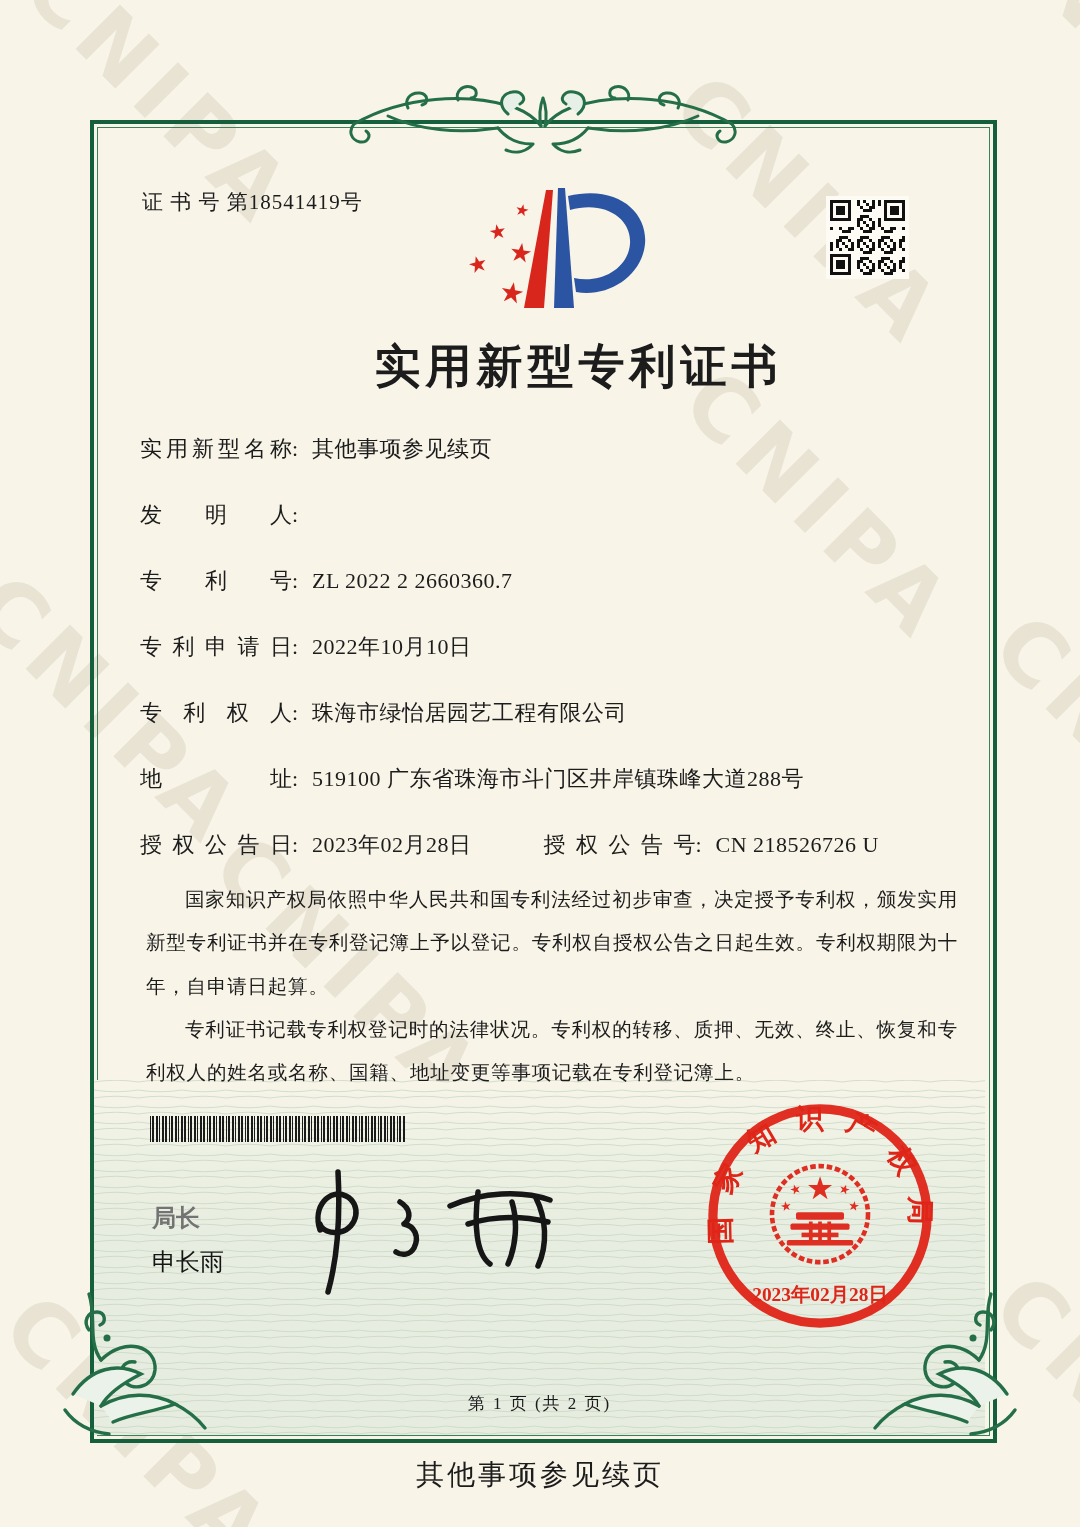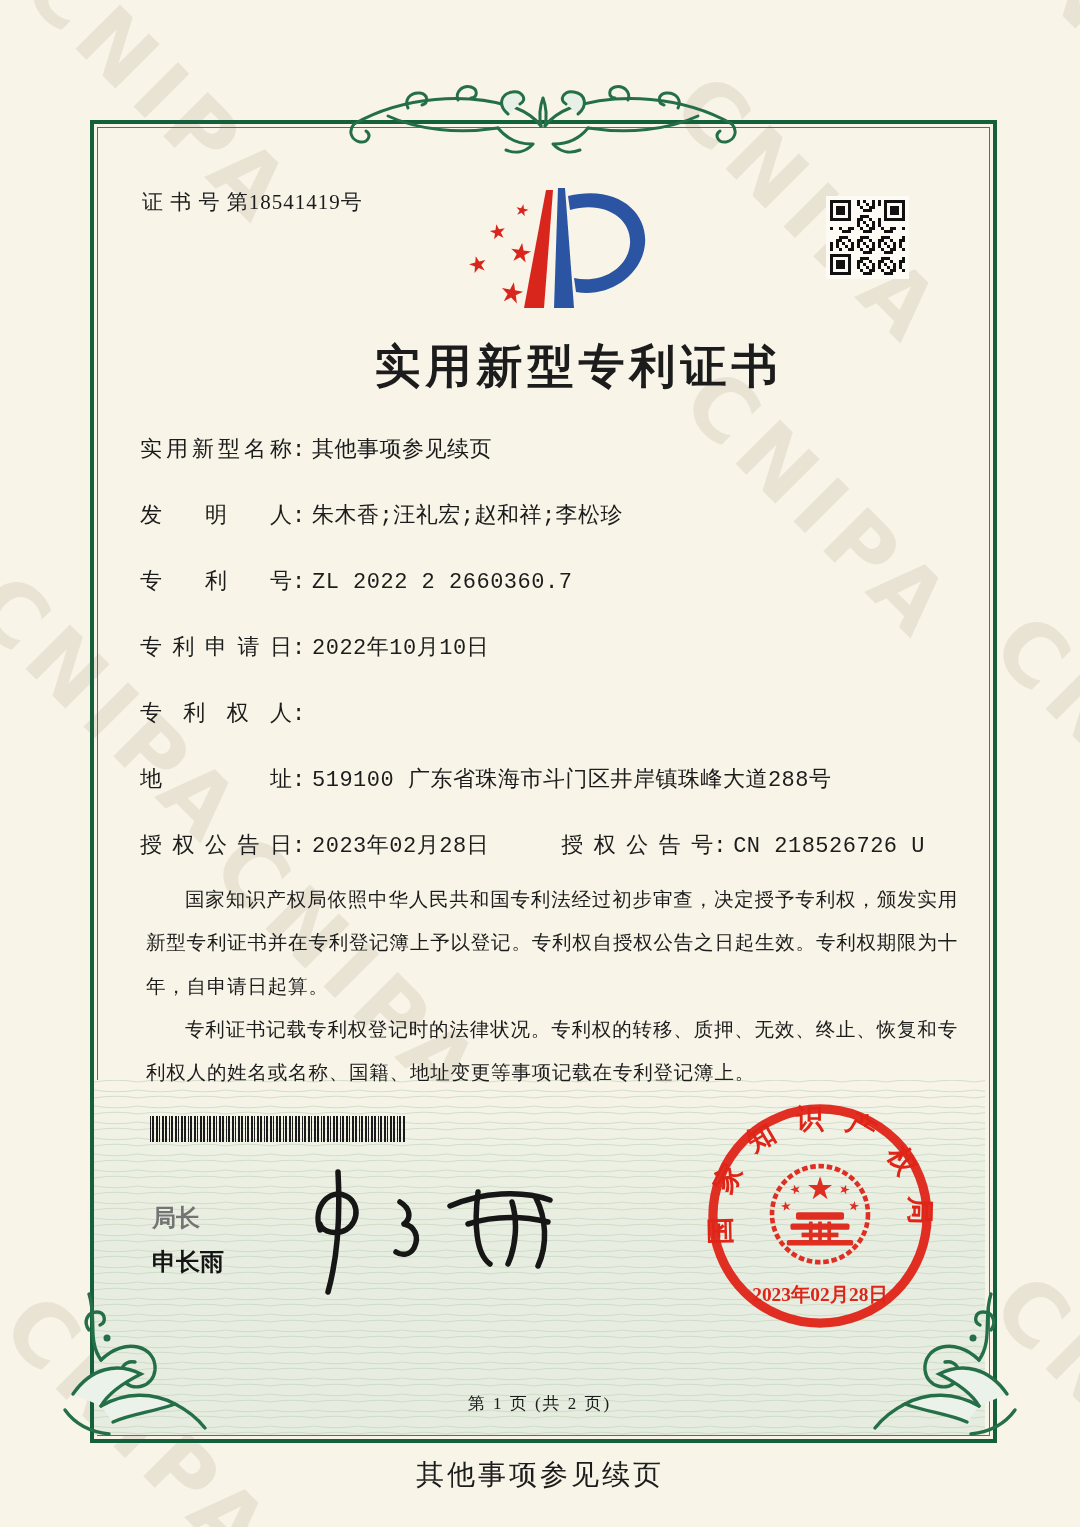--- a/index.html
+++ b/index.html
@@ -32,21 +32,21 @@
   .cert-no{
     position:absolute;left:142px;top:188px;font-size:21px;letter-spacing:1px;z-index:5;
   }
   .logo{position:absolute;left:452px;top:182px;z-index:5;}
   .qr{position:absolute;left:826px;top:196px;z-index:5;background:#fdfbf4;padding:2px;}
   .title{
     position:absolute;left:90px;top:336px;width:899px;text-align:center;
     font-size:46px;font-weight:bold;letter-spacing:5px;z-index:5;padding-left:39px;
   }
   .fields{position:absolute;left:140px;top:434px;width:820px;z-index:5;}
-  .frow{display:flex;align-items:baseline;font-size:22px;height:30px;margin-bottom:36px;font-family:Liberation Mono, monospace;}
+  .frow{display:flex;align-items:baseline;font-size:22px;height:30px;margin-bottom:36px;}
   .flabel{
     display:inline-block;width:152px;text-align:justify;text-align-last:justify;
     -moz-text-align-last:justify;flex:none;
   }
   .fcolon{display:inline-block;width:20px;flex:none;}
   .fvalue{white-space:nowrap;letter-spacing:0.5px;}
   .fgrant{margin-left:72px;display:flex;align-items:baseline;}
   .paras{
     position:absolute;left:146px;top:878px;width:812px;z-index:5;
     font-size:19.5px;line-height:2.22;text-align:justify;letter-spacing:0.8px;
@@ -54,21 +54,21 @@
   .paras p{margin:0;text-indent:2em;}
   .barcode{position:absolute;left:150px;top:1116px;z-index:5;}
   .director-title{
     position:absolute;left:152px;top:1202px;z-index:5;
     font-family:"Liberation Sans","DejaVu Sans",sans-serif;
     font-size:24px;font-weight:600;color:#737373;
   }
   .director-name{
     position:absolute;left:152px;top:1246px;z-index:5;
     font-family:"Liberation Sans","DejaVu Sans",sans-serif;
-    font-size:24px;font-weight:700;color:#151515;
+    font-size:24px;font-weight:400;color:#151515;
   }
   .signature{position:absolute;left:282px;top:1158px;z-index:6;}
   .seal{position:absolute;left:700px;top:1096px;width:240px;height:240px;z-index:7;}
   .page-info{
     position:absolute;left:90px;top:1392px;width:899px;text-align:center;
     font-size:17px;z-index:5;letter-spacing:2px;
   }
   .continuation{
     position:absolute;left:0;top:1456px;width:1080px;text-align:center;
     font-size:28px;letter-spacing:3px;z-index:5;
@@ -370,35 +370,35 @@
 
 <div class="fields">
   <div class="frow">
     <span class="flabel">实用新型名称</span>
     <span class="fcolon">:</span>
     <span class="fvalue">其他事项参见续页</span>
   </div>
   <div class="frow">
     <span class="flabel">发明人</span>
     <span class="fcolon">:</span>
-    <span class="fvalue">朱木香;汪礼宏;赵和祥;李松珍</span>
   </div>
   <div class="frow">
     <span class="flabel">专利号</span>
     <span class="fcolon">:</span>
     <span class="fvalue">ZL 2022 2 2660360.7</span>
   </div>
   <div class="frow">
     <span class="flabel">专利申请日</span>
     <span class="fcolon">:</span>
     <span class="fvalue">2022年10月10日</span>
   </div>
   <div class="frow">
     <span class="flabel">专利权人</span>
     <span class="fcolon">:</span>
+    <span class="fvalue">珠海市绿怡居园艺工程有限公司</span>
   </div>
   <div class="frow">
     <span class="flabel">地址</span>
     <span class="fcolon">:</span>
     <span class="fvalue">519100 广东省珠海市斗门区井岸镇珠峰大道288号</span>
   </div>
   <div class="frow">
     <span class="flabel">授权公告日</span>
     <span class="fcolon">:</span>
     <span class="fvalue">2023年02月28日</span>

